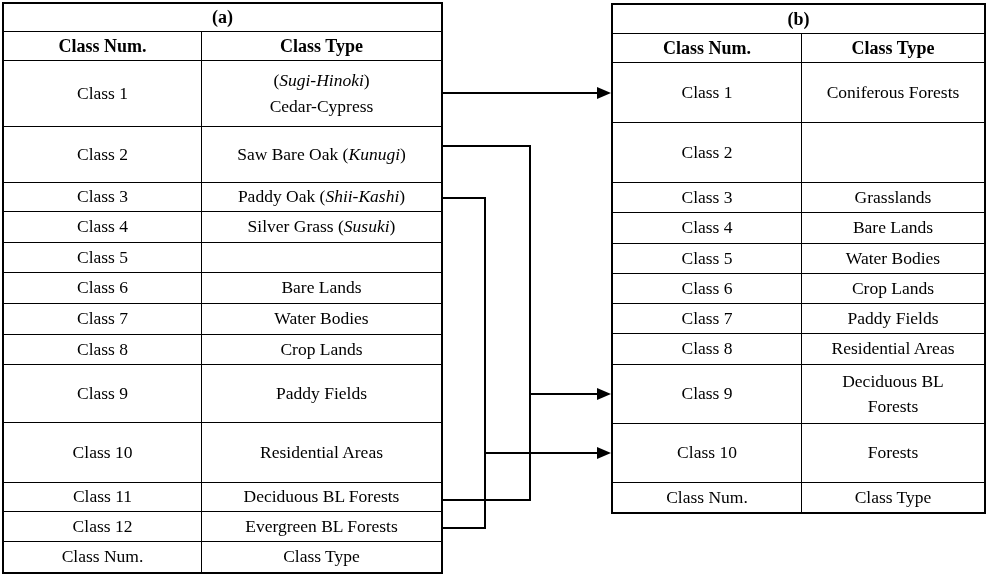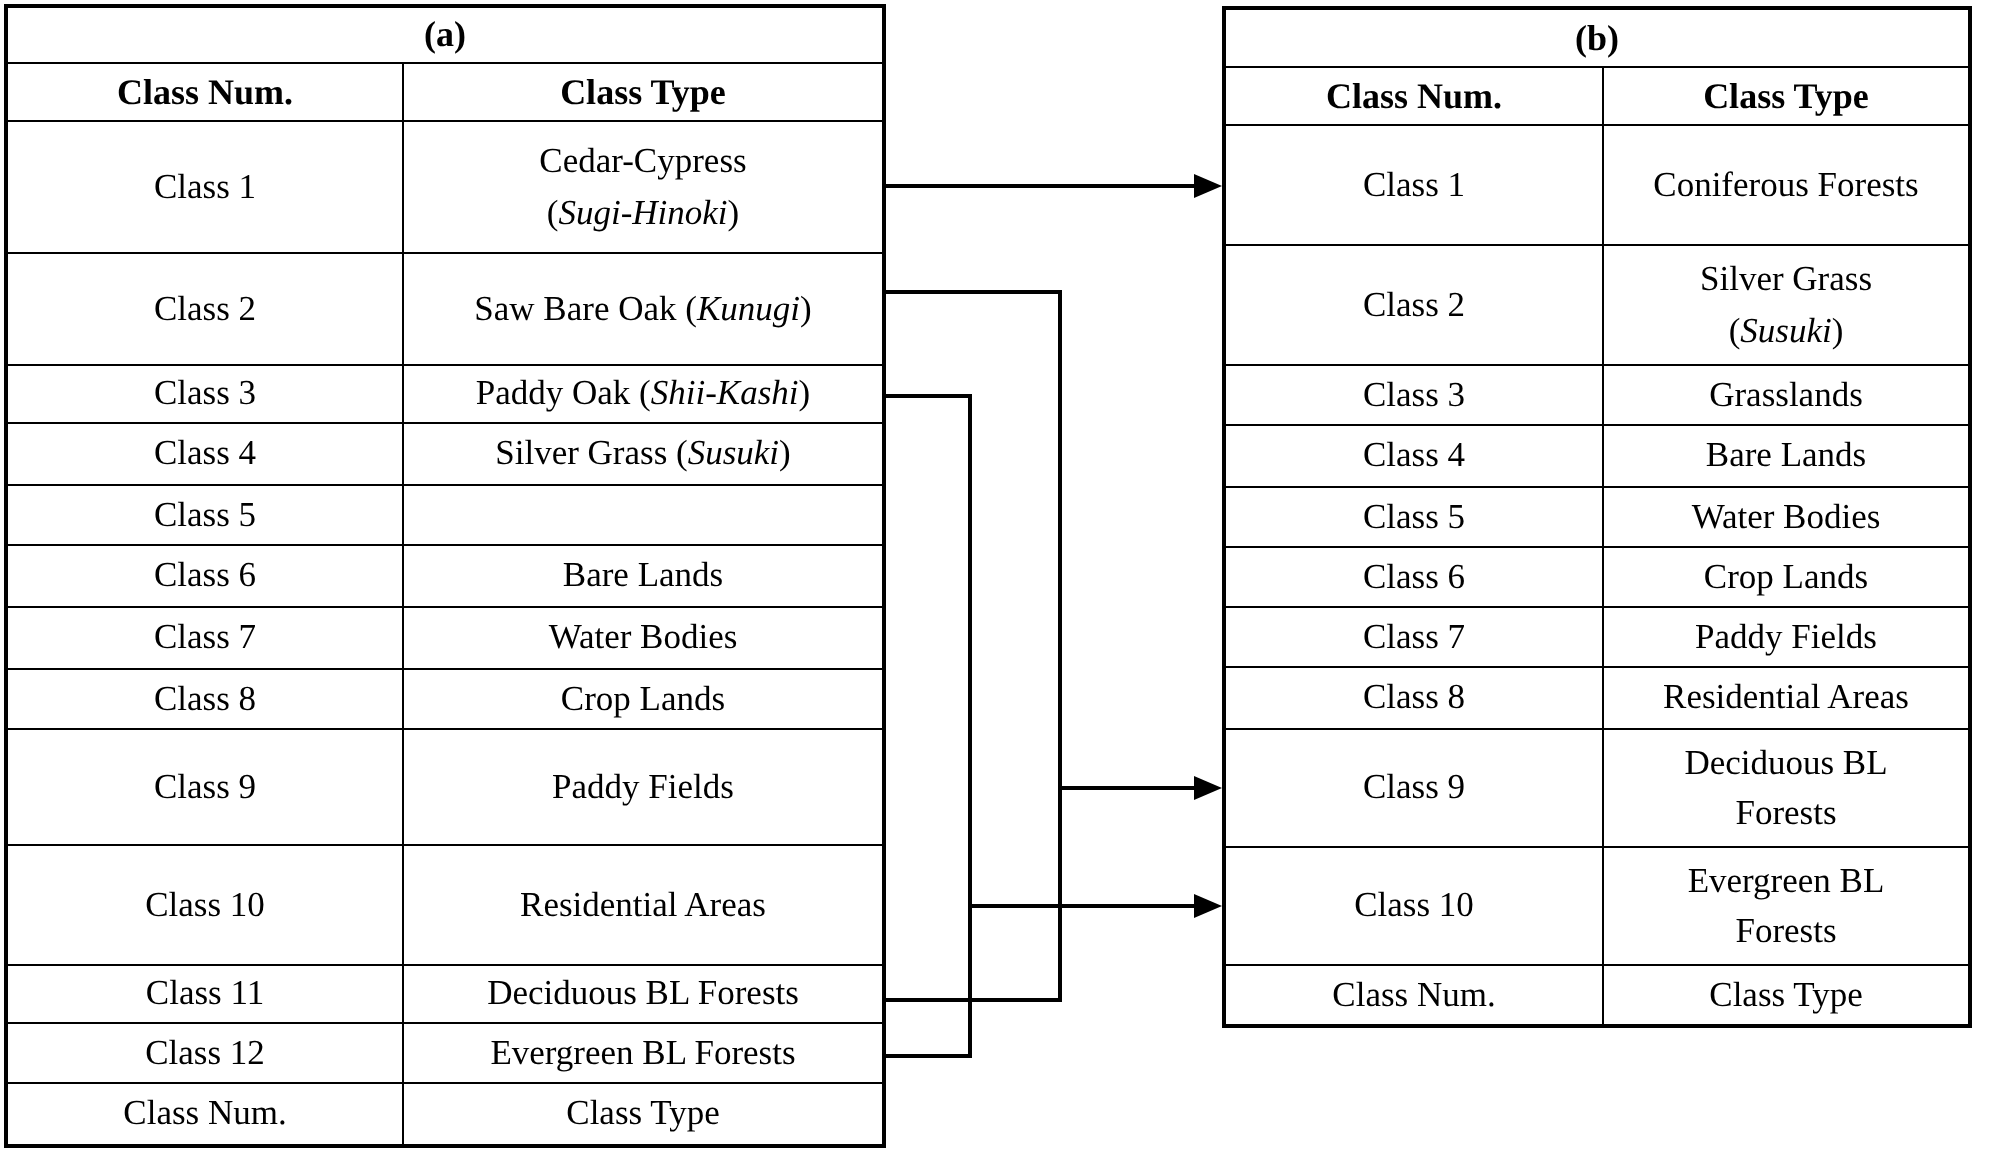--- a/index.html
+++ b/index.html
@@ -49,22 +49,22 @@
       </div>
       <div class="trow" style="height: 29px;">
         <div class="cell hdr num" style="flex: 0 0 198px;">Class Num.</div>
         <div class="cell hdr">Class Type</div>
       </div>
       <div class="trow" style="height: 66px;">
         <div class="cell num" style="flex: 0 0 198px;">
           <span>Class 1</span>
         </div>
         <div class="cell">
+          <div class="line"><span>(</span><span class="it">Sugi-Hinoki</span><span>)</span></div>
           <div class="line"><span>Cedar-Cypress</span></div>
-          <div class="line"><span>(</span><span class="it">Sugi-Hinoki</span><span>)</span></div>
         </div>
       </div>
       <div class="trow" style="height: 56px;">
         <div class="cell num" style="flex: 0 0 198px;">
           <span>Class 2</span>
         </div>
         <div class="cell">
           <div class="line"><span>Saw Bare Oak (</span><span class="it">Kunugi</span><span>)</span></div>
         </div>
       </div>
@@ -164,24 +164,20 @@
           <span>Class 1</span>
         </div>
         <div class="cell">
           <div class="line"><span>Coniferous Forests</span></div>
         </div>
       </div>
       <div class="trow" style="height: 60px;">
         <div class="cell num" style="flex: 0 0 189px;">
           <span>Class 2</span>
         </div>
-        <div class="cell">
-          <div class="line"><span>Silver Grass</span></div>
-          <div class="line"><span>(</span><span class="it">Susuki</span><span>)</span></div>
-        </div>
       </div>
       <div class="trow" style="height: 30px;">
         <div class="cell num" style="flex: 0 0 189px;">
           <span>Class 3</span>
         </div>
         <div class="cell">
           <div class="line"><span>Grasslands</span></div>
         </div>
       </div>
       <div class="trow" style="height: 31px;">
@@ -231,21 +227,20 @@
         <div class="cell">
           <div class="line"><span>Deciduous BL</span></div>
           <div class="line"><span>Forests</span></div>
         </div>
       </div>
       <div class="trow" style="height: 59px;">
         <div class="cell num" style="flex: 0 0 189px;">
           <span>Class 10</span>
         </div>
         <div class="cell">
-          <div class="line"><span>Evergreen BL</span></div>
           <div class="line"><span>Forests</span></div>
         </div>
       </div>
       <div class="trow" style="height: 30px;">
         <div class="cell num" style="flex: 0 0 189px;">Class Num.</div>
         <div class="cell">Class Type</div>
       </div>
     </div>
 
   <svg class="connectors" width="1000" height="580" viewBox="0 0 1000 580">

